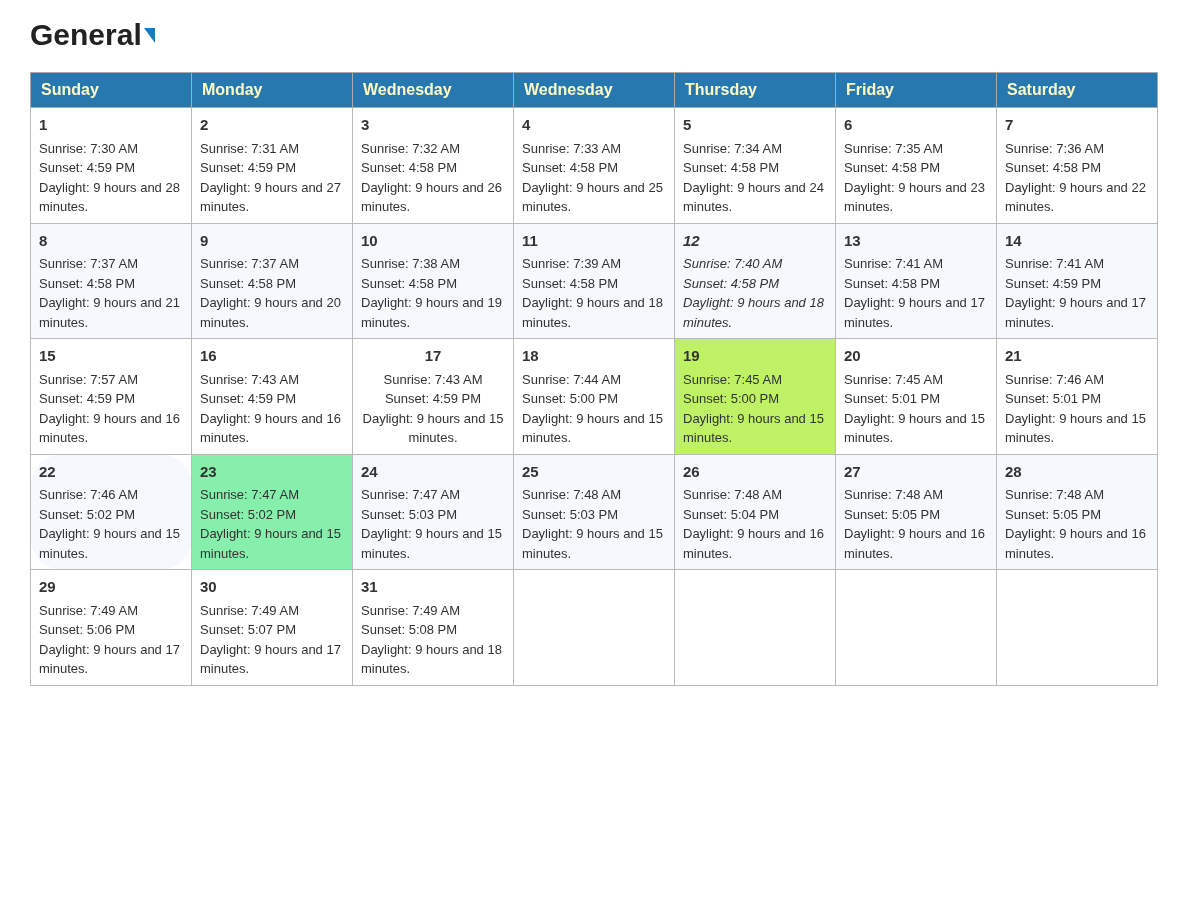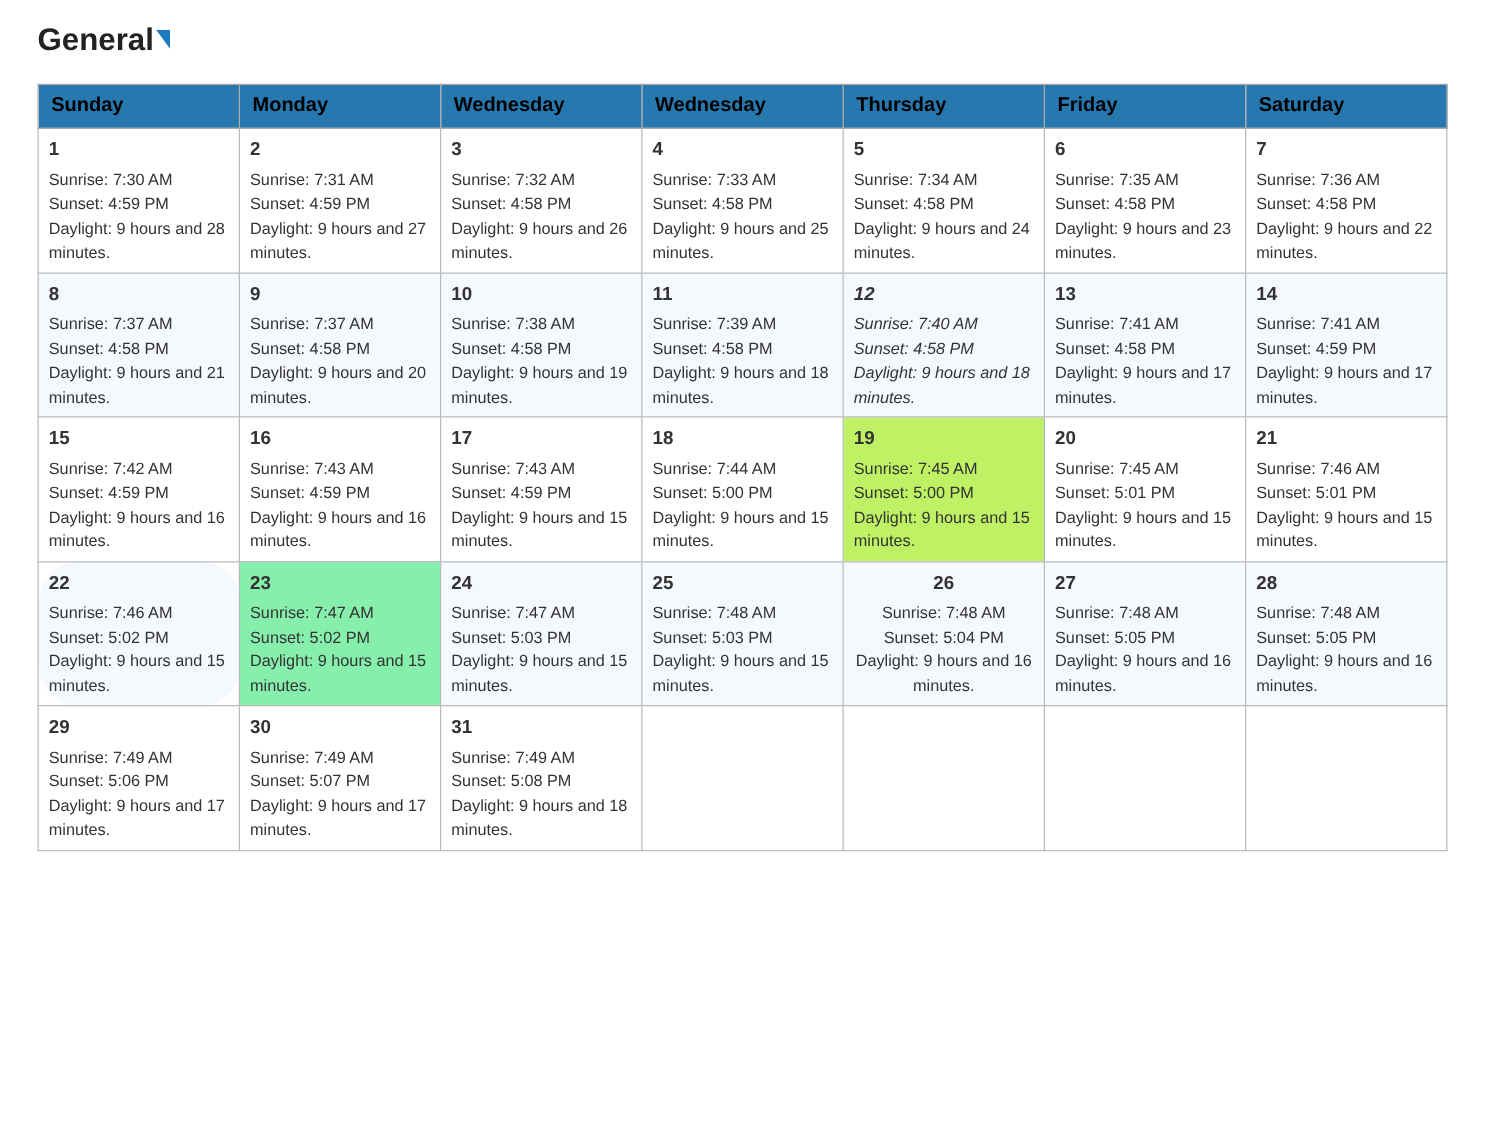--- a/index.html
+++ b/index.html
@@ -16,21 +16,21 @@
       justify-content: space-between;
       align-items: flex-start;
       margin-bottom: 20px;
     }
     .logo {
       display: flex;
       flex-direction: column;
       align-items: flex-start;
     }
     .logo-text {
-      font-size: 25px;
+      font-size: 30px;
       font-weight: bold;
       color: #222;
       line-height: 1;
     }
     .logo-line2 {
       font-size: 26px;
       font-weight: bold;
       color: #1a7bbf;
       line-height: 1;
       margin-top: 2px;
@@ -48,21 +48,21 @@
       font-size: 22px;
       color: #444;
       margin-top: 4px;
     }
     .calendar {
       width: 100%;
       border-collapse: collapse;
     }
     .calendar th {
       background: #2878b0;
-      color: #000000;
+      color: #fef9c3;
       font-size: 16px;
       font-weight: 600;
       padding: 8px 10px;
       text-align: left;
       border: 1px solid #aaa;
     }
     .calendar td {
       vertical-align: top;
       border: 1px solid #bbb;
       padding: 6px 8px;
@@ -202,31 +202,31 @@
         <td style="background: rgb(245, 249, 253);">
           <span class="day-number">14</span>
           <span class="day-info">Sunrise: 7:41 AM</span><br>
           <span class="day-info">Sunset: 4:59 PM</span><br>
           <span class="day-info">Daylight: 9 hours and 17 minutes.</span>
         </td>
       </tr>
       <tr>
         <td style="background: rgb(255, 255, 255);">
           <span class="day-number">15</span>
-          <span class="day-info">Sunrise: 7:42 AM</span><br>
+          <span class="day-info">Sunrise: 7:57 AM</span><br>
           <span class="day-info">Sunset: 4:59 PM</span><br>
           <span class="day-info">Daylight: 9 hours and 16 minutes.</span>
         </td>
         <td style="background: rgb(255, 255, 255);">
           <span class="day-number">16</span>
           <span class="day-info">Sunrise: 7:43 AM</span><br>
           <span class="day-info">Sunset: 4:59 PM</span><br>
           <span class="day-info">Daylight: 9 hours and 16 minutes.</span>
         </td>
-        <td style="background: rgb(255, 255, 255);">
+        <td style="background: rgb(255, 255, 255); text-align: center;">
           <span class="day-number">17</span>
           <span class="day-info">Sunrise: 7:43 AM</span><br>
           <span class="day-info">Sunset: 4:59 PM</span><br>
           <span class="day-info">Daylight: 9 hours and 15 minutes.</span>
         </td>
         <td style="background: rgb(255, 255, 255);">
           <span class="day-number">18</span>
           <span class="day-info">Sunrise: 7:44 AM</span><br>
           <span class="day-info">Sunset: 5:00 PM</span><br>
           <span class="day-info">Daylight: 9 hours and 15 minutes.</span>
@@ -268,21 +268,21 @@
           <span class="day-info">Sunrise: 7:47 AM</span><br>
           <span class="day-info">Sunset: 5:03 PM</span><br>
           <span class="day-info">Daylight: 9 hours and 15 minutes.</span>
         </td>
         <td style="background: rgb(245, 249, 253);">
           <span class="day-number">25</span>
           <span class="day-info">Sunrise: 7:48 AM</span><br>
           <span class="day-info">Sunset: 5:03 PM</span><br>
           <span class="day-info">Daylight: 9 hours and 15 minutes.</span>
         </td>
-        <td style="background: rgb(245, 249, 253); text-align: center;">
+        <td style="background: rgb(245, 249, 253);">
           <span class="day-number">26</span>
           <span class="day-info">Sunrise: 7:48 AM</span><br>
           <span class="day-info">Sunset: 5:04 PM</span><br>
           <span class="day-info">Daylight: 9 hours and 16 minutes.</span>
         </td>
         <td style="background: rgb(245, 249, 253);">
           <span class="day-number">27</span>
           <span class="day-info">Sunrise: 7:48 AM</span><br>
           <span class="day-info">Sunset: 5:05 PM</span><br>
           <span class="day-info">Daylight: 9 hours and 16 minutes.</span>

